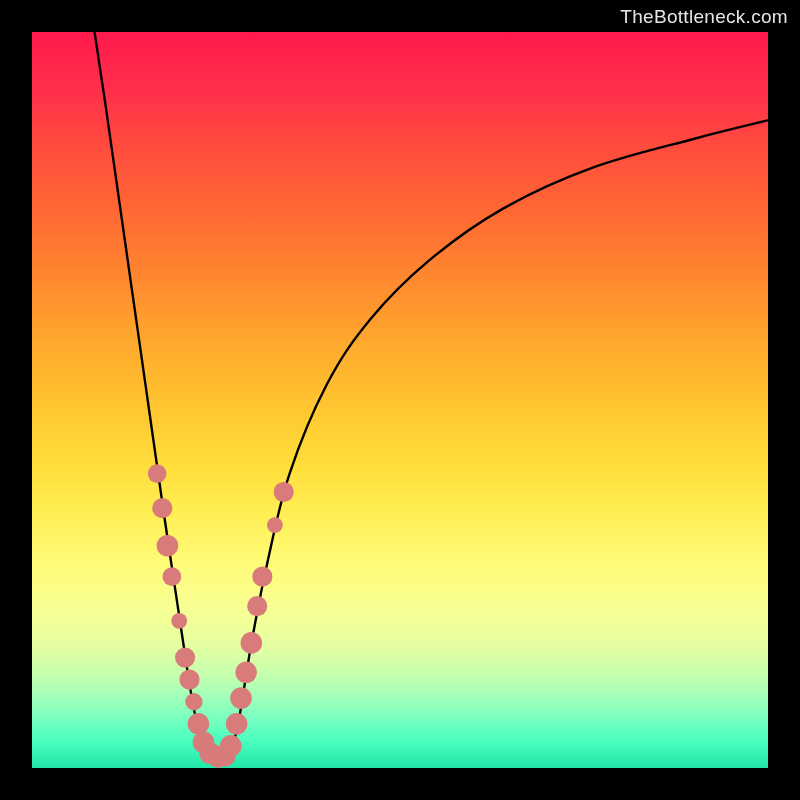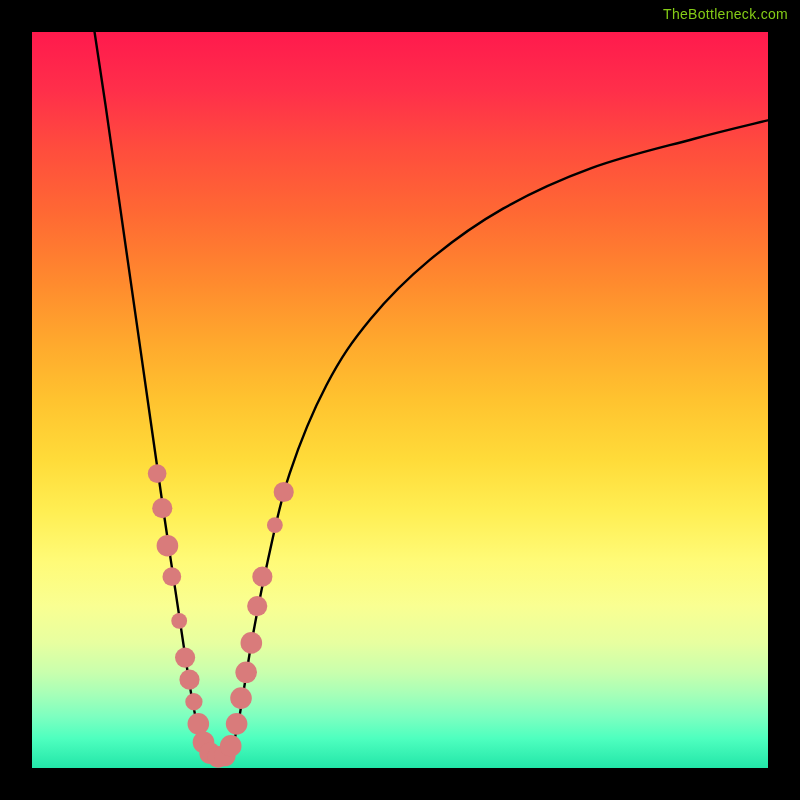--- a/index.html
+++ b/index.html
@@ -48,22 +48,22 @@
       #a6ffb8 90%,
       #7dffc0 93%,
       #4effbf 96%,
       #22e6a8 100%
     );
   }
   .watermark {
     position: absolute;
     top: 6px;
     right: 12px;
-    color: #84cc16;
-    font-size: 14px;
+    color: #e5e5e5;
+    font-size: 19px;
     font-weight: 500;
     letter-spacing: 0.3px;
     user-select: none;
   }
   svg.curves {
     position: absolute;
     inset: 0;
     width: 736px;
     height: 736px;
   }

